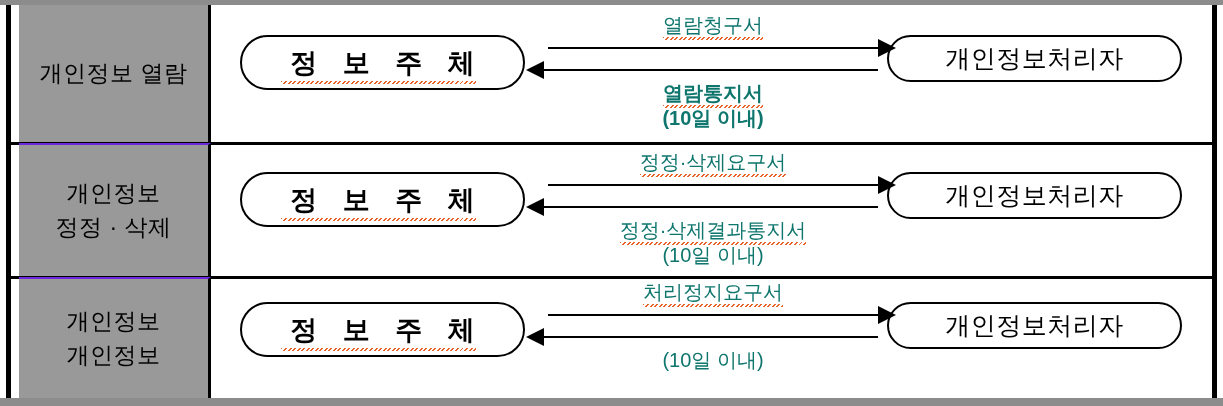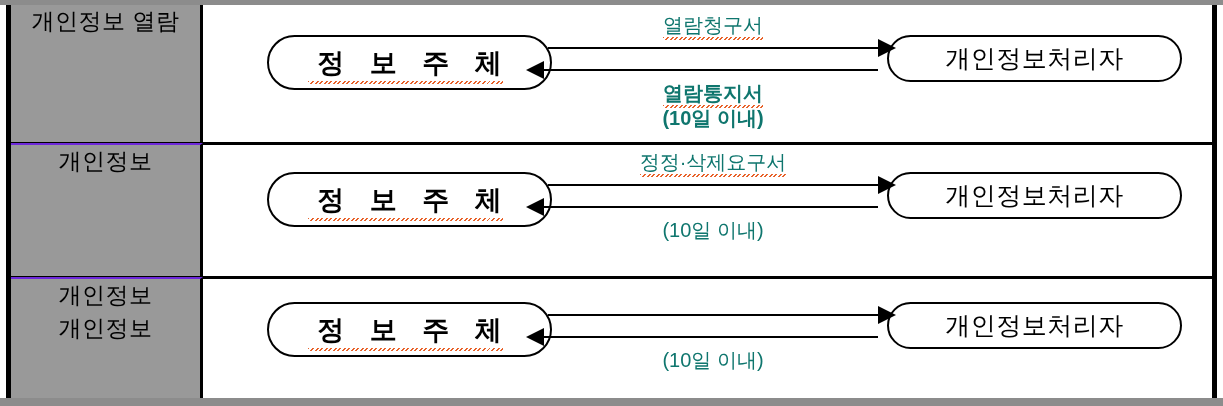--- a/index.html
+++ b/index.html
@@ -52,31 +52,31 @@
   }
   .row.r1 { top: 0px;   height: 137px; }
   .row.r2 { top: 137px; height: 134px; }
   .row.r3 { top: 271px; height: 122px; }
 
   .row.r2, .row.r3 { border-top: 3px solid #000; }
 
   
   .label-cell {
     position: absolute;
-    left: 0;
+    left: 8px;
     top: 0;
     bottom: 0;
     width: 192px;
     background: #999999;
     border-right: 3px solid #000;
     box-sizing: border-box;
     display: flex;
     flex-direction: column;
     align-items: center;
-    justify-content: flex-start;
+    justify-content: center;
     color: #000;
     font-size: 23px;
     line-height: 1.45;
     letter-spacing: 0.5px;
     white-space: nowrap;
   }
   
   .row.r2 .label-cell, .row.r3 .label-cell {
     border-top: 2px solid #6d28d9;
     margin-top: -2px;
@@ -98,21 +98,21 @@
     border: 2px solid #000;
     border-radius: 60px;
     background: #ffffff;
     display: flex;
     align-items: center;
     justify-content: center;
     color: #000;
     white-space: nowrap;
   }
   .pill.subject {
-    left: 64px;
+    left: 37px;
     width: 285px;
     height: 55px;
     font-size: 27px;
     font-weight: bold;
     letter-spacing: 9px;
     text-indent: 9px;
   }
   .pill.subject .pill-text {
     position: relative;
     display: inline-block;
@@ -224,58 +224,63 @@
         <div class="caption" style="top:76px;font-weight:bold;">
           <div><span class="sq">열람통지서</span></div>
           <div>(10일 이내)</div>
         </div>
       </div>
     </div>
 
     <div class="row r2">
       <div class="label-cell">
         <span>개인정보</span>
+        <span>정정 · 삭제</span>
       </div>
       <div class="flow-cell">
         <div class="pill subject" style="top:27px;">
           <span class="pill-text">정 보 주 체</span>
         </div>
         <div class="pill processor" style="top:27px;">
           <span>개인정보처리자</span>
         </div>
 
         <div class="arrow to-right" style="top:39px;"></div>
         <div class="arrowhead right" style="left:675px; top:31px;"></div>
         <div class="caption" style="top:5px;text-align:center;">
           <span class="sq">정정·삭제요구서</span>
         </div>
 
         <div class="arrow to-left" style="top:61px;"></div>
         <div class="arrowhead left" style="left:323px; top:53px;"></div>
         <div class="caption" style="top:73px;">
+          <div><span class="sq">정정·삭제결과통지서</span></div>
           <div>(10일 이내)</div>
         </div>
       </div>
     </div>
 
     <div class="row r3">
       <div class="label-cell">
         <span>개인정보</span>
         <span>개인정보</span>
       </div>
       <div class="flow-cell">
         <div class="pill subject" style="top:23px;">
           <span class="pill-text">정 보 주 체</span>
         </div>
         <div class="pill processor" style="top:23px;">
           <span>개인정보처리자</span>
         </div>
 
         <div class="arrow to-right" style="top:35px;"></div>
         <div class="arrowhead right" style="left:675px; top:27px;"></div>
+        <div class="caption" style="top:1px;">
+          <span class="sq">처리정지요구서</span>
+        </div>
 
         <div class="arrow to-left" style="top:57px;"></div>
         <div class="arrowhead left" style="left:323px; top:49px;"></div>
         <div class="caption" style="top:69px;">
           <div>(10일 이내)</div>
         </div>
       </div>
     </div>
 
   </div>

